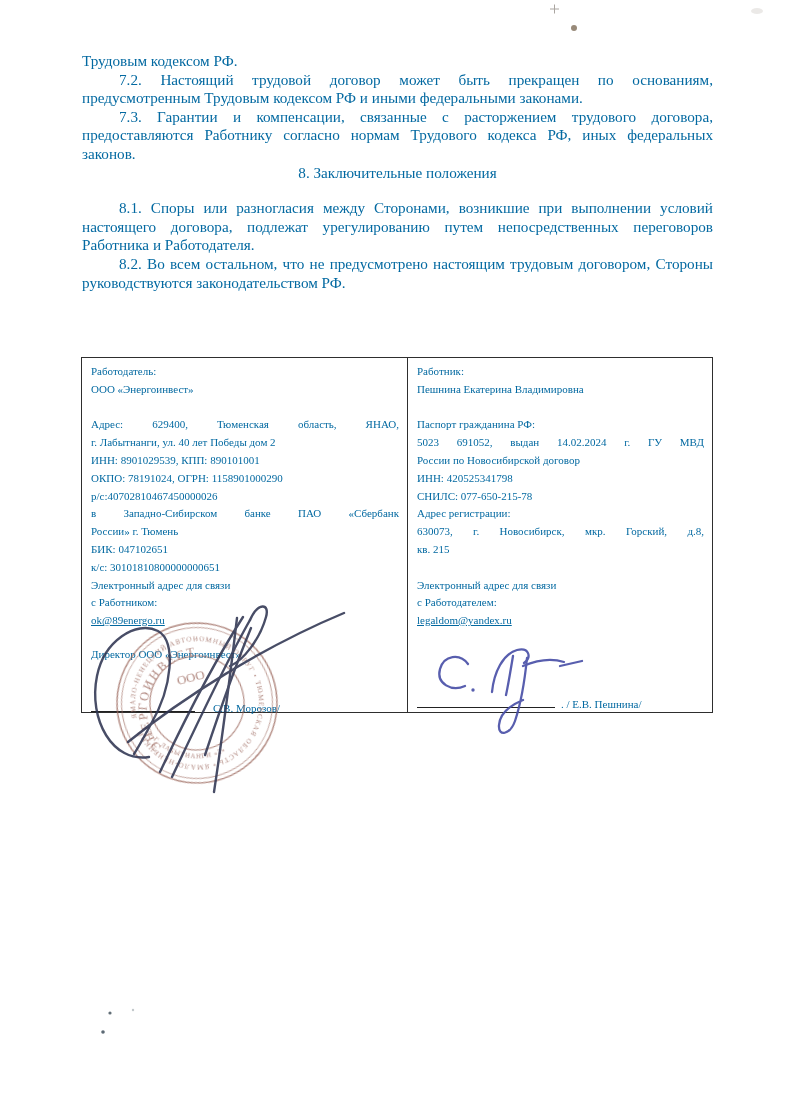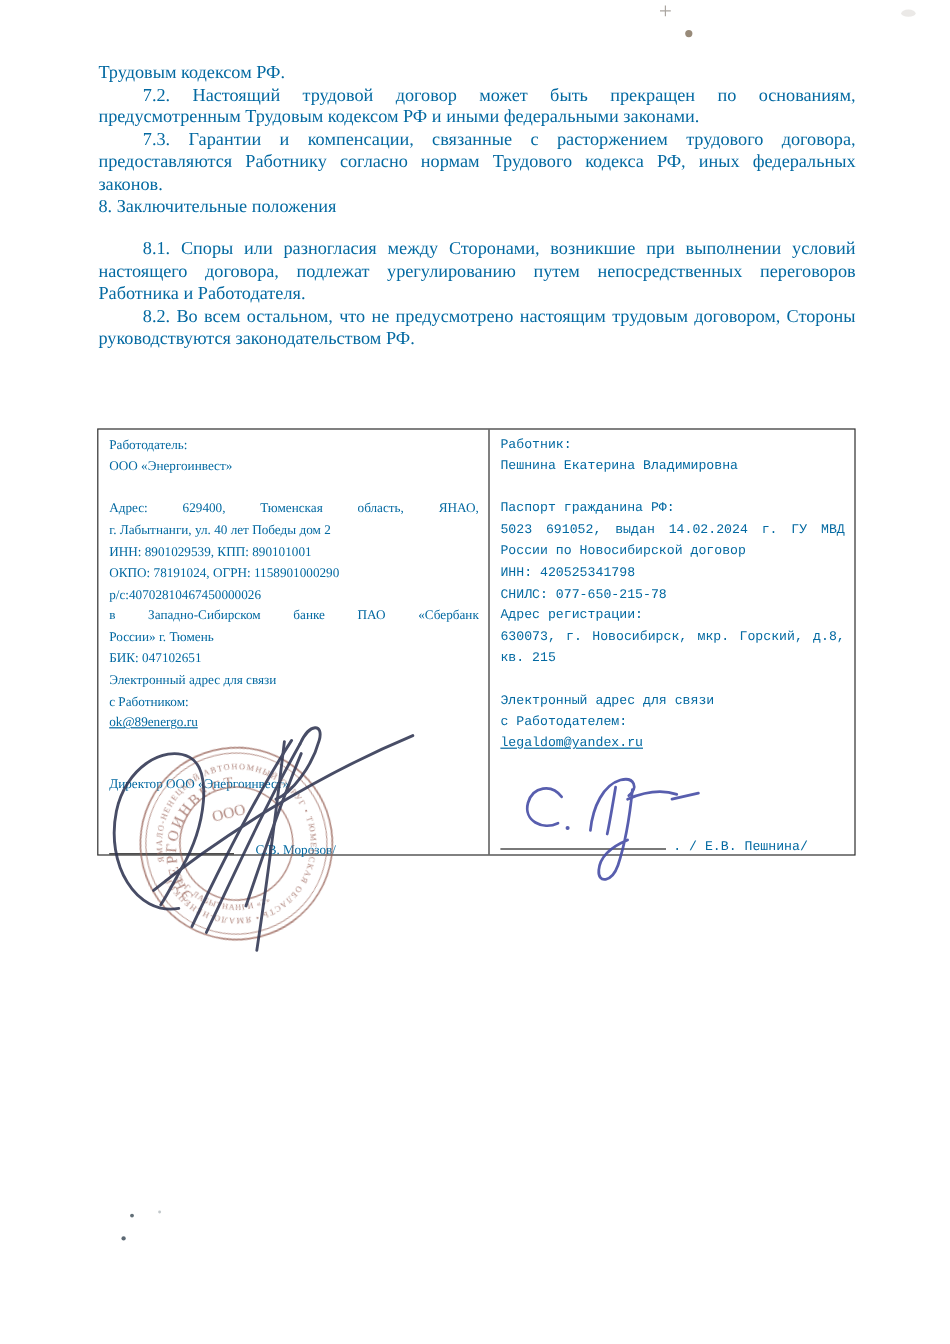--- a/index.html
+++ b/index.html
@@ -4,29 +4,29 @@
 <style>
   html,body{margin:0;padding:0;background:#ffffff;}
   .page{
     position:relative;width:792px;height:1120px;background:#ffffff;
     font-family:"Liberation Serif", serif;color:#0369a1;overflow:hidden;
   }
   
   .main-text{position:absolute;left:82px;top:52px;width:631px;font-size:15.2px;line-height:18.6px;}
   .par{margin:0;text-align:justify;}
   .ind{text-indent:37px;}
-  .hd{margin:0 0 17px 0;}
+  .hd{margin:0 0 17px 0;text-align:center;}
   
   .contract-table{
     position:absolute;left:81px;top:357px;width:632px;height:356px;
     display:flex;border:1.6px solid #2e2e2e;box-sizing:border-box;
   }
   .cell{position:relative;box-sizing:border-box;padding:5px 8px 0 9px;font-size:11px;line-height:17.8px;}
   .cell.left{width:325px;}
-  .cell.right{flex:1;border-left:1.6px solid #2e2e2e;font-family:Liberation Mono, monospace;}
+  .cell.right{flex:1;border-left:1.6px solid #2e2e2e;}
   .ln{white-space:nowrap;}
   .jl{white-space:normal;text-align:justify;text-align-last:justify;}
   .ul{text-decoration:underline;}
   .sig-title{position:absolute;left:9px;top:288px;white-space:nowrap;}
   .sigrow{position:absolute;left:9px;top:322px;white-space:nowrap;margin-top:18px;}
   .sigline{display:inline-block;border-bottom:1.5px solid #222;height:13px;vertical-align:baseline;}
   .cell.left  .sigline{width:104px;margin-right:18px;}
   .cell.right .sigrow{top:318px;}
   .cell.right .sigline{width:138px;margin-right:6px;}
   
@@ -55,20 +55,21 @@
           <div class="ln">ООО «Энергоинвест»</div>
           <div class="ln">&nbsp;</div>
           <div class="ln jl">Адрес: 629400, Тюменская область, ЯНАО,</div>
           <div class="ln">г. Лабытнанги, ул. 40 лет Победы дом 2</div>
           <div class="ln">ИНН: 8901029539, КПП: 890101001</div>
           <div class="ln">ОКПО: 78191024, ОГРН: 1158901000290</div>
           <div class="ln">р/с:40702810467450000026</div>
           <div class="ln jl">в Западно-Сибирском банке ПАО «Сбербанк</div>
           <div class="ln">России»  г. Тюмень</div>
           <div class="ln">БИК: 047102651</div>
+          <div class="ln">к/с: 30101810800000000651</div>
           <div class="ln">Электронный адрес для связи</div>
           <div class="ln">с Работником:</div>
           <div class="ln ul">ok@89energo.ru</div>
         </div>
 
       <div class="sig-title">Директор ООО «Энергоинвест»</div>
 
       <div class="sigrow">
         <span class="sigline"></span><span>С.В. Морозов/</span>
       </div>

